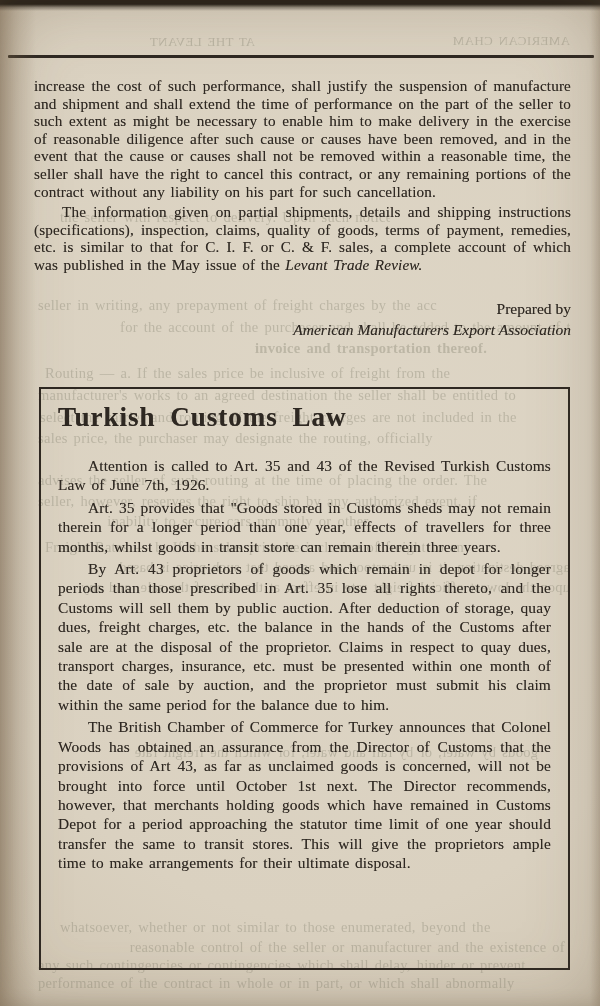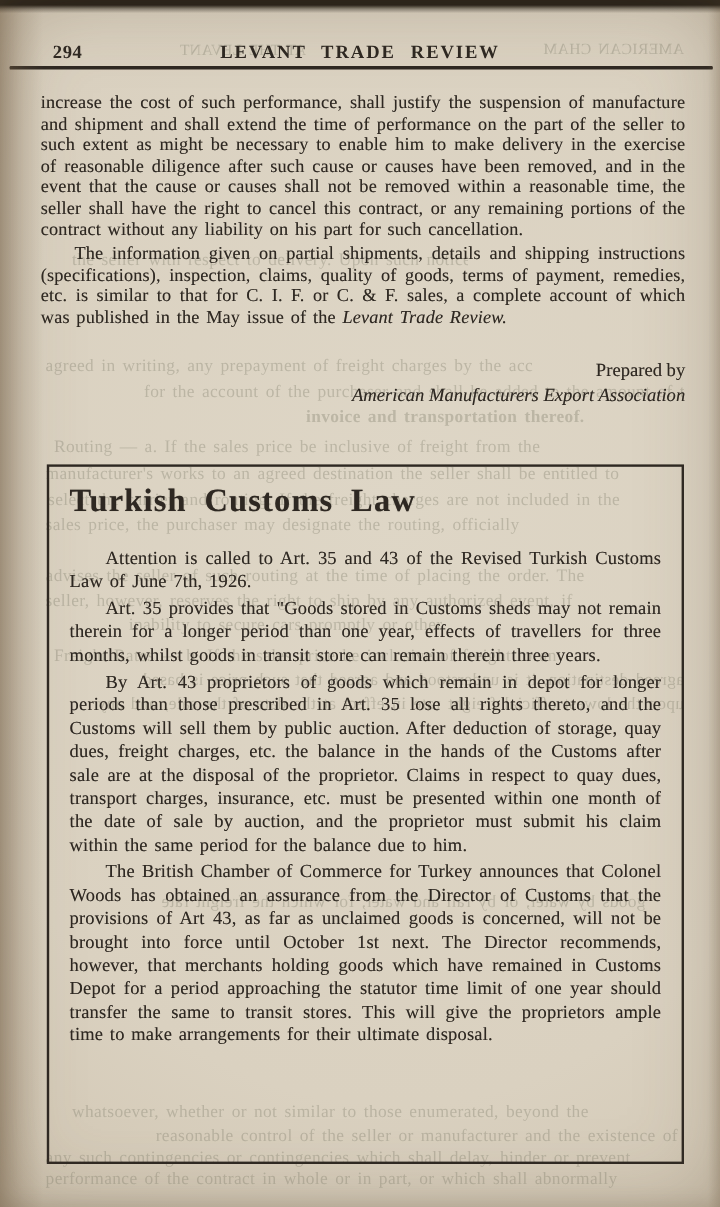--- a/index.html
+++ b/index.html
@@ -101,21 +101,21 @@
 </style>
 </head>
 <body>
 
 <div class="page">
 
   <div class="bleed-layer">
       <div class="bleed-line mirror" style="left: 80px; top: 34px; width: 175px; font-size: 13px;">AT THE LEVANT</div>
       <div class="bleed-line mirror" style="left: 395px; top: 33px; width: 175px; font-size: 13px;">AMERICAN CHAM</div>
       <div class="bleed-line" style="left: 60px; top: 210px; width: 330px;">the seller with respect to delivery.  Upon such notice the</div>
-      <div class="bleed-line" style="left: 38px; top: 298px; width: 430px;">agreed in writing, any prepayment of freight charges by the acc</div>
+      <div class="bleed-line" style="left: 38px; top: 298px; width: 430px;">seller in writing, any prepayment of freight charges by the acc</div>
       <div class="bleed-line" style="left: 120px; top: 320px; width: 450px;">for the account of the purchaser and shall be added to the amount of the</div>
       <div class="bleed-line" style="left: 255px; top: 341px; width: 315px; font-weight: bold;">invoice and transportation thereof.</div>
       <div class="bleed-line" style="left: 45px; top: 366px; width: 525px;">Routing — a.  If the sales price be inclusive of freight from the</div>
       <div class="bleed-line" style="left: 38px; top: 388px; width: 532px;">manufacturer's works to an agreed destination the seller shall be entitled to</div>
       <div class="bleed-line" style="left: 40px; top: 410px; width: 532px;">select the carrier and routing.  If the freight charges are not included in the</div>
       <div class="bleed-line" style="left: 38px; top: 431px; width: 520px;">sales price, the purchaser may designate the routing, officially</div>
       <div class="bleed-line" style="left: 38px; top: 473px; width: 532px;">advises the seller of such routing at the time of placing the order.  The</div>
       <div class="bleed-line" style="left: 38px; top: 494px; width: 532px;">seller, however, reserves the right to ship by any authorized event, if</div>
       <div class="bleed-line" style="left: 38px; top: 514px; width: 400px; text-align: center;">inability to secure cars promptly or other</div>
       <div class="bleed-line" style="left: 45px; top: 540px; width: 525px;">Freight Rates — b.  If the sales price be inclusive of freight to an</div>
@@ -125,24 +125,20 @@
       <div class="bleed-line" style="left: 60px; top: 920px; width: 500px;">whatsoever, whether or not similar to those enumerated, beyond the</div>
       <div class="bleed-line" style="left: 45px; top: 940px; width: 520px; text-align: right;">reasonable control of the seller or manufacturer and the existence of</div>
       <div class="bleed-line" style="left: 38px; top: 958px; width: 532px;">any such contingencies or contingencies which shall delay, hinder or prevent</div>
       <div class="bleed-line" style="left: 38px; top: 976px; width: 532px;">performance of the contract in whole or in part, or which shall abnormally</div>
     </div>
 
   <div class="edge-top"></div>
   <div class="edge-left"></div>
   <div class="edge-right"></div>
 
-  <header class="page-header">
-    <span class="page-num">294</span>
-    <span class="journal-title">LEVANT TRADE REVIEW</span>
-  </header>
   <div class="header-rule"></div>
 
   <section class="article-top">
     <p class="para"><span>increase the cost of such performance, shall justify the suspension of manufacture and shipment and shall extend the time of performance on the part of the seller to such extent as might be necessary to enable him to make delivery in the exercise of reasonable diligence after such cause or causes have been removed, and in the event that the cause or causes shall not be removed within a reasonable time, the seller shall have the right to cancel this contract, or any remaining portions of the contract without any liability on his part for such cancellation.</span></p>
     <p class="para indent"><span>The information given on partial shipments, details and shipping instructions (specifications), inspection, claims, quality of goods, terms of payment, remedies, etc. is similar to that for C. I. F. or C. &amp; F. sales, a complete account of which was published in the May issue of the </span><em>Levant Trade Review.</em></p>
     <div class="byline">
       <div class="byline-prefix">Prepared by</div>
       <div class="byline-author">American Manufacturers Export Association</div>
     </div>
   </section>

